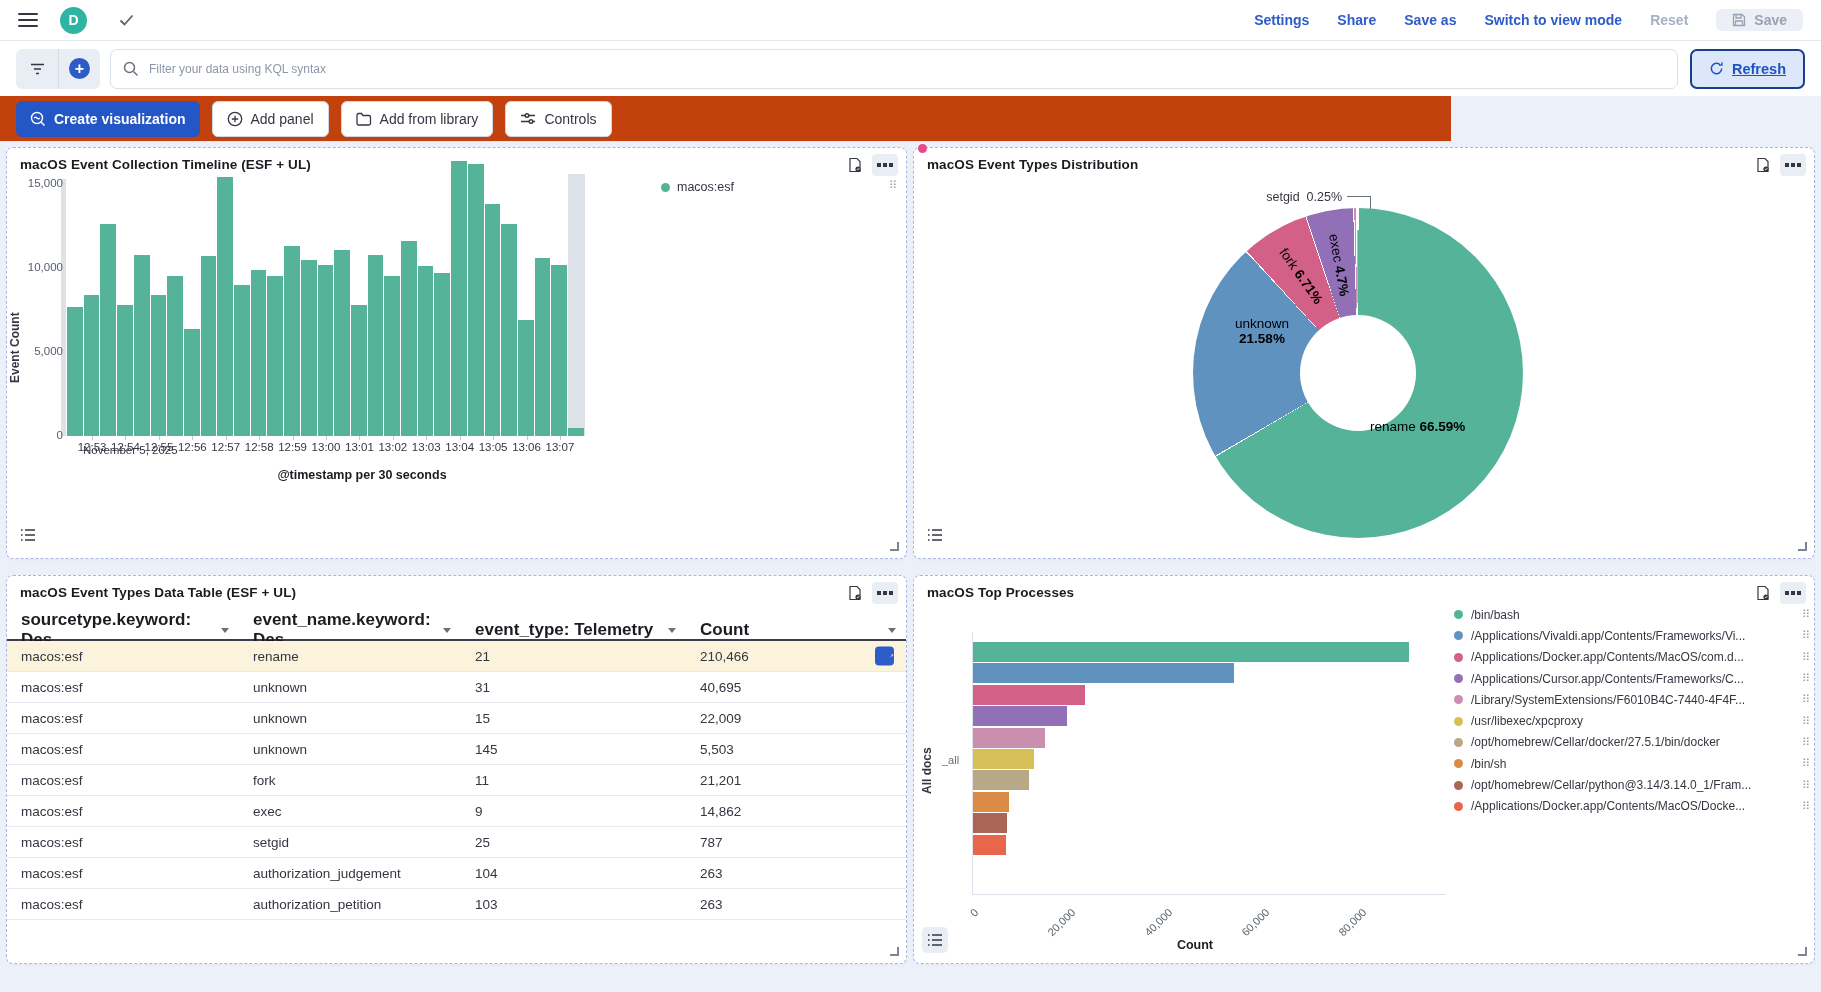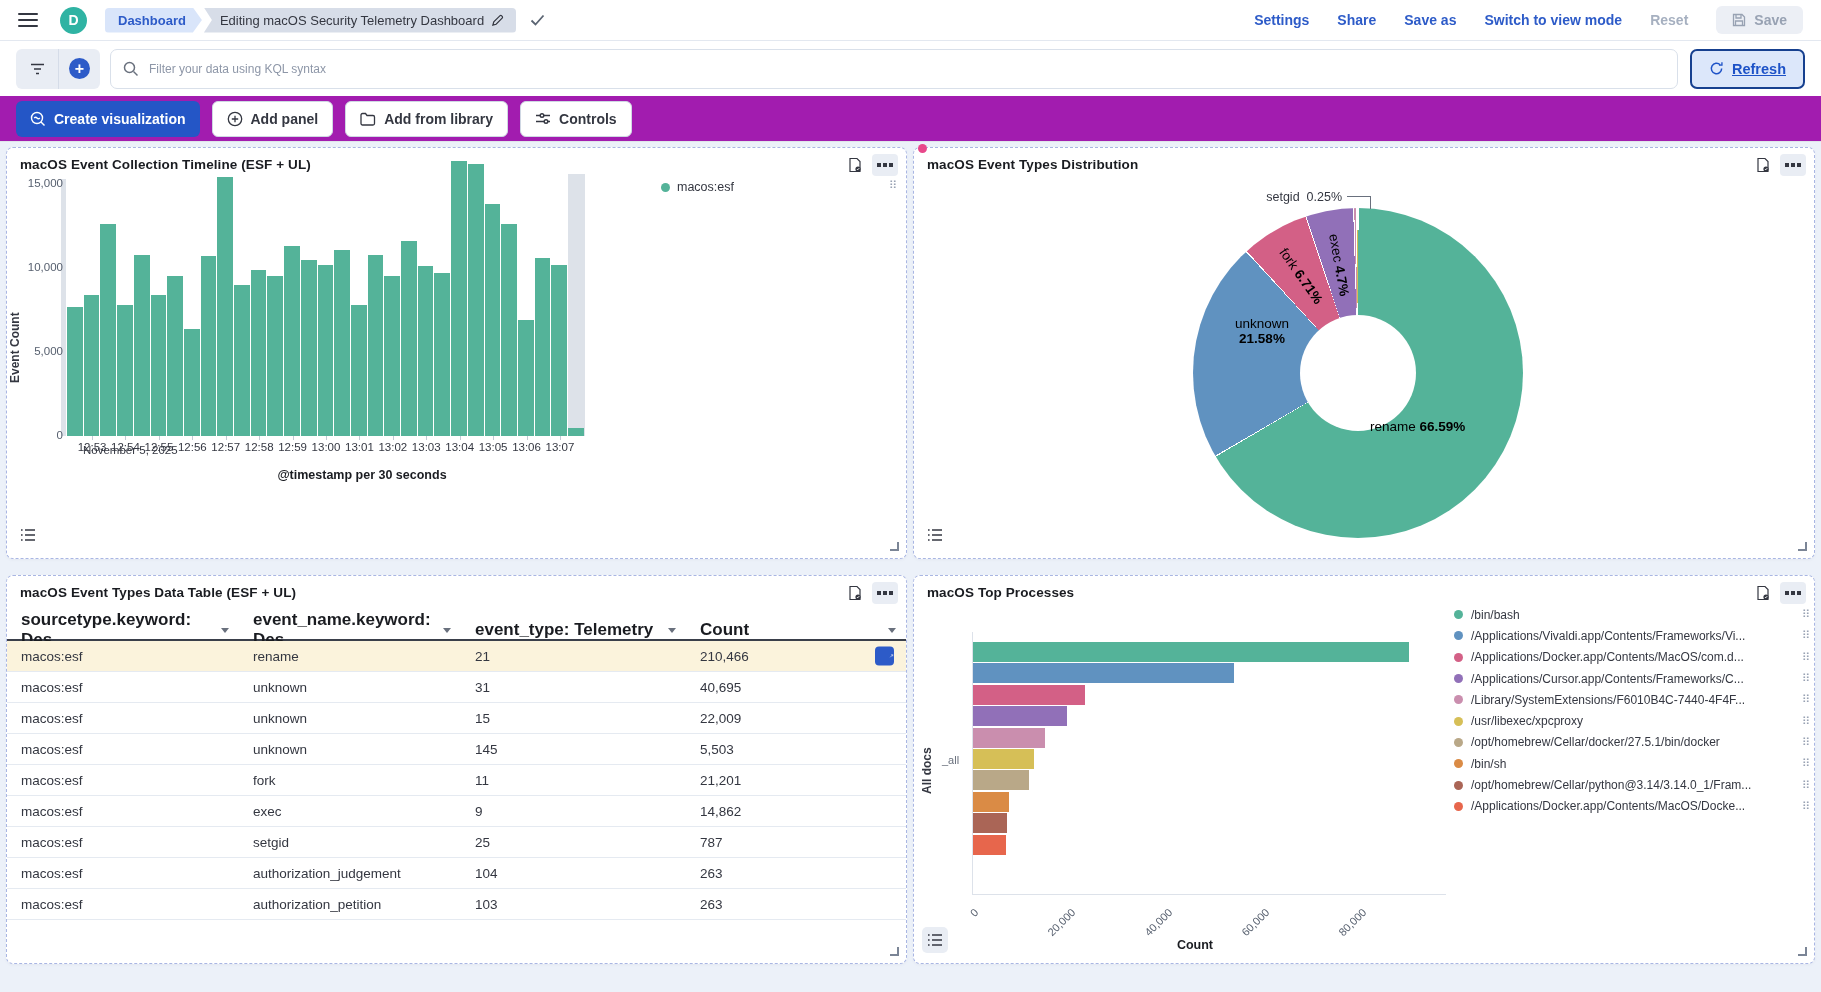--- a/index.html
+++ b/index.html
@@ -9,43 +9,43 @@
   
   #topbar{position:absolute;left:0;top:0;width:1821px;height:41px;background:#fff;border-bottom:1px solid #E3E8F0;display:flex;align-items:center;padding:0 18px;z-index:6}
   .burger{width:20px;height:14px;display:flex;flex-direction:column;justify-content:space-between;cursor:pointer;margin-right:22px}
   .burger i{display:block;height:2.4px;background:#343741;border-radius:1px}
   .logo-circle{width:27px;height:27px;border-radius:50%;background:#2FB3A3;color:#fff;font-weight:700;font-size:14px;display:flex;align-items:center;justify-content:center;margin-right:18px}
   .crumb-blue{background:#D9E5FA;color:#2D5BC8;font-weight:600;font-size:13px;height:25px;display:flex;align-items:center;padding:0 16px 0 13px;border-radius:4px 0 0 4px;clip-path:polygon(0 0,calc(100% - 9px) 0,100% 50%,calc(100% - 9px) 100%,0 100%);cursor:pointer}
   .crumb-gray{background:#D7DDE8;color:#343741;font-weight:500;font-size:13px;height:25px;display:flex;align-items:center;gap:7px;padding:0 12px 0 16px;border-radius:0 4px 4px 0;clip-path:polygon(0 0,100% 0,100% 100%,0 100%,8px 50%);margin-left:2px;cursor:pointer}
   .topbar-right{margin-left:auto;display:flex;align-items:center;gap:28px}
   .toplink{color:#2D5BC8;font-weight:600;font-size:14px;text-decoration:none;cursor:pointer}
   .toplink.disabled{color:#A6B0C0;cursor:default}
-  .save-btn{background:#ECEFF5;border-radius:6px;height:28px;padding:0 16px;display:flex;align-items:center;gap:8px;color:#98A2B3;font-weight:700;font-size:14px}
+  .save-btn{background:#ECEFF5;border-radius:6px;height:22px;padding:0 16px;display:flex;align-items:center;gap:8px;color:#98A2B3;font-weight:700;font-size:14px}
   .chk{margin-left:14px}
 
   
   #searchrow{position:absolute;left:0;top:41px;width:1821px;height:55px;background:#fff;display:flex;align-items:center;padding:0 16px;gap:10px}
   .filt-group{height:40px;background:#E9EDF4;border-radius:6px;display:flex;align-items:center}
   .filt-cell{width:42px;height:40px;display:flex;align-items:center;justify-content:center;cursor:pointer}
   .filt-cell+.filt-cell{border-left:1px solid #D5DCE8}
   .plus-circle{width:21px;height:21px;border-radius:50%;background:#2D5BC8;color:#fff;font-size:16px;font-weight:700;display:flex;align-items:center;justify-content:center;line-height:1}
   .querybar{flex:1;height:40px;background:#fff;border:1px solid #D9E0EA;border-radius:7px;display:flex;align-items:center;padding:0 12px;gap:10px}
   .querybar input{border:none;outline:none;flex:1;font-size:12px;color:#343741;font-family:inherit;background:transparent}
   .querybar input::placeholder{color:#8E97A8}
   .date-group{height:40px;background:#E9EDF4;border-radius:6px;display:flex;align-items:center;overflow:hidden}
   .cal-cell{width:56px;height:40px;display:flex;align-items:center;justify-content:center;gap:5px;cursor:pointer}
   .date-text{height:40px;background:#fff;border:1px solid #E1E6EF;border-radius:0 6px 6px 0;display:flex;align-items:center;padding:0 20px;font-size:14.5px;color:#343741;cursor:pointer}
   .refresh-btn{height:40px;margin-left:2px;background:#DCE7FA;border:2px solid #16408F;border-radius:7px;display:flex;align-items:center;gap:8px;padding:0 17px;color:#1D52C7;font-weight:700;font-size:14.5px;cursor:pointer}
   .refresh-btn span{text-decoration:underline}
 
   
-  #actionrow{position:absolute;left:0;top:96px;width:1821px;height:46px;background:#a21caf;border-bottom:1px solid #E0E5EB;display:flex;align-items:center;padding:0 16px;gap:12px}
+  #actionrow{position:absolute;left:0;top:96px;width:1451px;height:46px;background:#c2410c;border-bottom:1px solid #E0E5EB;display:flex;align-items:center;padding:0 16px;gap:12px}
   .btn{height:36px;border-radius:6px;display:flex;align-items:center;gap:8px;padding:0 14px;font-size:14px;cursor:pointer}
   .btn-primary{background:#2456C6;color:#fff;font-weight:600}
-  .btn-ghost{background:#fff;border:1px solid #CFD7E3;color:#343741;font-weight:700}
+  .btn-ghost{background:#fff;border:1px solid #CFD7E3;color:#343741;font-weight:400}
 
   
   .panel{position:absolute;background:#fff;border:1px dashed #A9B6E3;border-radius:7px;box-shadow:0 1px 3px rgba(50,60,90,.05)}
   #panel1{left:6px;top:147px;width:901px;height:412px}
   #panel2{left:913px;top:147px;width:902px;height:412px}
   #panel3{left:6px;top:575px;width:901px;height:389px}
   #panel4{left:913px;top:575px;width:902px;height:389px}
   .panel-title{position:absolute;left:13px;top:9px;font-size:13.5px;font-weight:700;color:#1A1C21;letter-spacing:.1px}
   .panel-icons{position:absolute;right:8px;top:6px;display:flex;align-items:center;gap:4px}
   .picon{width:26px;height:22px;display:flex;align-items:center;justify-content:center;border-radius:4px;cursor:pointer}
@@ -115,29 +115,20 @@
 </head>
 <body>
 
 <div id="topbar">
   <div class="burger">
       <i></i>
       <i></i>
       <i></i>
     </div>
   <div class="logo-circle">D</div>
-  <div style="display:flex;align-items:center">
-    <div class="crumb-blue">Dashboard</div>
-    <div class="crumb-gray">
-      <span>Editing macOS Security Telemetry Dashboard</span>
-      <svg width="13" height="13" viewBox="0 0 14 14" fill="none" stroke="#343741" stroke-width="1.3">
-          <path d="M2 12 l1-3.5 L9.5 2 a1.4 1.4 0 0 1 2 0 l0.5 0.5 a1.4 1.4 0 0 1 0 2 L5.5 11 Z"></path>
-        </svg>
-    </div>
-  </div>
   <svg class="chk" width="15" height="12" viewBox="0 0 15 12" fill="none" stroke="#5A6472" stroke-width="1.8">
       <path d="M1.5 6.5 L5.5 10.5 L13.5 1.5"></path>
     </svg>
   <div class="topbar-right">
     <span class="toplink">Settings</span>
     <span class="toplink">Share</span>
     <span class="toplink">Save as</span>
     <span class="toplink">Switch to view mode</span>
     <span class="toplink disabled">Reset</span>
     <div class="save-btn">

